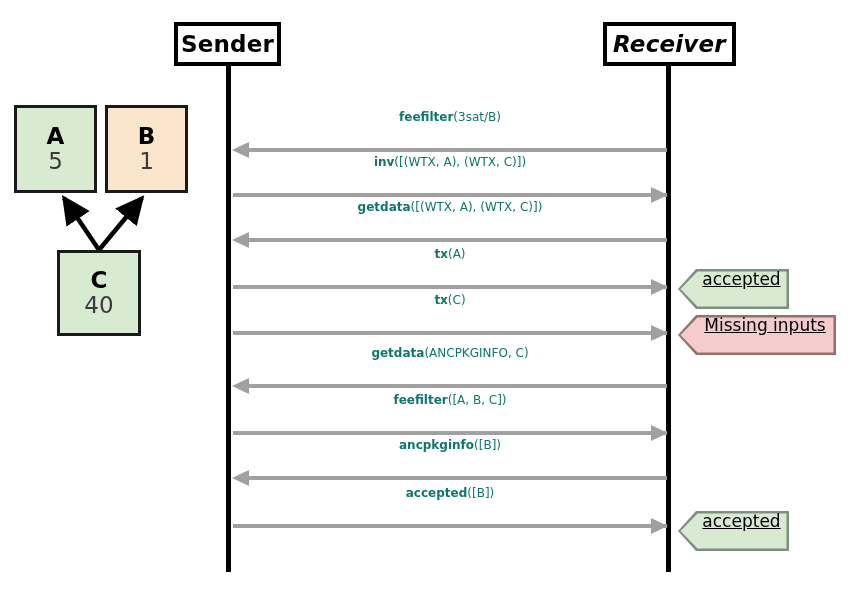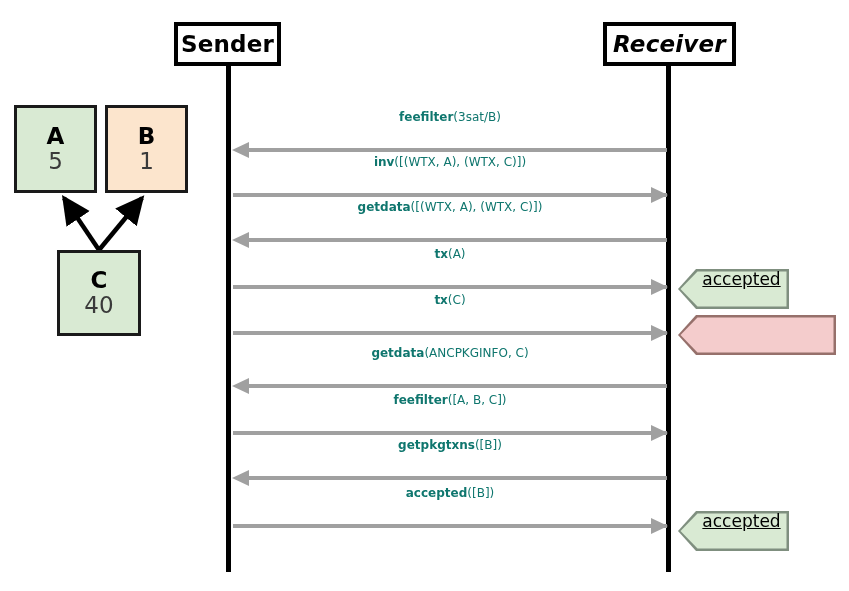--- a/index.html
+++ b/index.html
@@ -189,38 +189,39 @@
     <div class="msg-head"></div>
   </div>
 
   <div class="msg to-right" style="top:431px">
     <div class="msg-label"><b>feefilter</b><span>([A, B, C])</span></div>
     <div class="msg-line"></div>
     <div class="msg-head"></div>
   </div>
 
   <div class="msg to-left" style="top:476px">
-    <div class="msg-label"><b>getpkgtxns</b><span>([B])</span></div>
+    <div class="msg-label"><b>ancpkginfo</b><span>([B])</span></div>
     <div class="msg-line"></div>
     <div class="msg-head"></div>
   </div>
 
   <div class="msg to-right" style="top:524px">
     <div class="msg-label"><b>accepted</b><span>([B])</span></div>
     <div class="msg-line"></div>
     <div class="msg-head"></div>
   </div>
 
   <div class="badge ok" style="left:678px; top:269px; width:111px;">
     <div class="badge-inner"></div>
     <span class="badge-text">accepted</span>
   </div>
 
   <div class="badge err" style="left:678px; top:315px; width:158px;">
     <div class="badge-inner"></div>
+    <span class="badge-text">Missing inputs</span>
   </div>
 
   <div class="badge ok" style="left:678px; top:511px; width:111px;">
     <div class="badge-inner"></div>
     <span class="badge-text">accepted</span>
   </div>
 
   <svg id="tx-edges" viewBox="0 0 849 591" xmlns="http://www.w3.org/2000/svg">
     <defs>
       <marker id="ah" markerWidth="7" markerHeight="7" refX="5.6" refY="3.1" orient="auto" markerUnits="strokeWidth">

